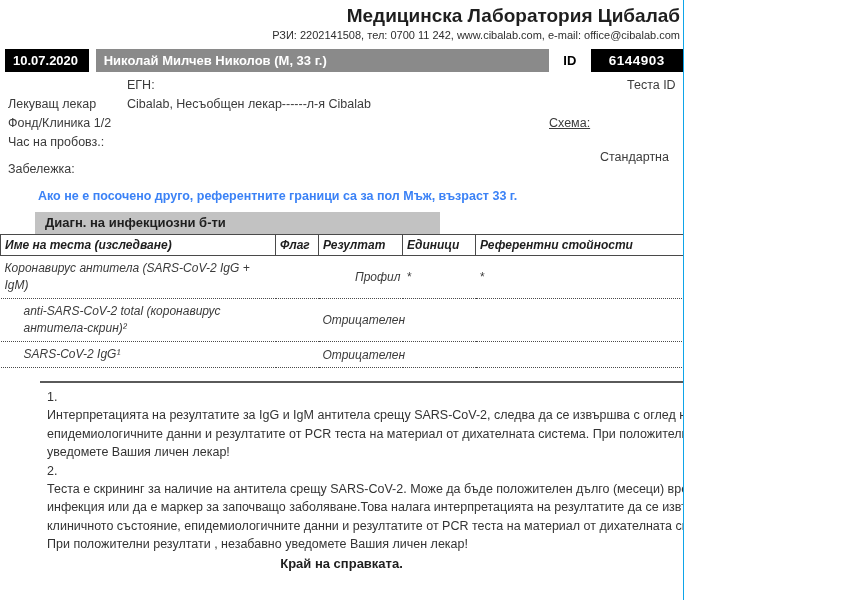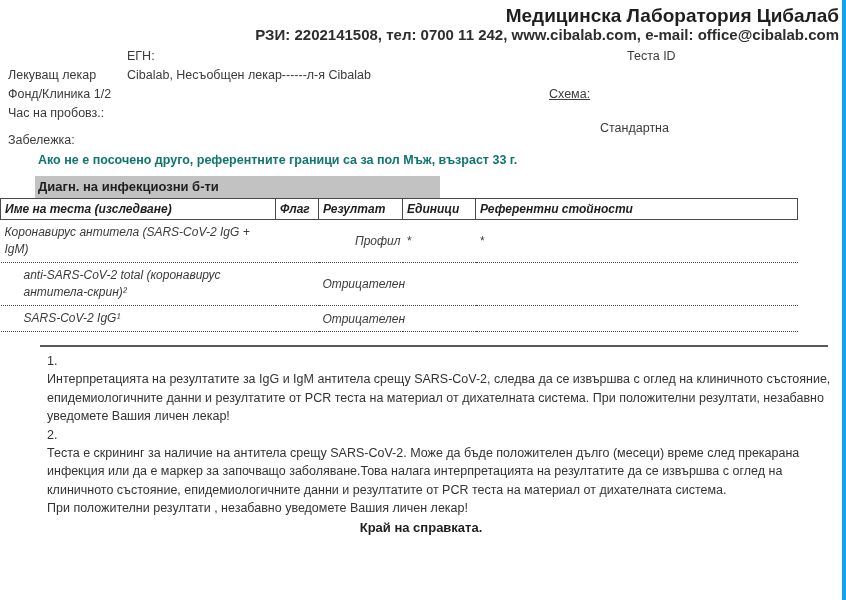--- a/index.html
+++ b/index.html
@@ -1,26 +1,26 @@
 <!DOCTYPE html>
 <html><head>
 <meta charset="utf-8">
 <style>
   * { margin:0; padding:0; box-sizing:border-box; }
   html,body { background:#fff; }
   body { font-family:"Liberation Sans","DejaVu Sans",sans-serif; color:#3b3b3b; }
   .page {
-    position:relative; width:846px; height:600px; background:#fff;
-    overflow:hidden; border-right:4px solid #0ea5e9;
+    position:relative; width:684px; height:600px; background:#fff;
+    overflow:hidden; border-right:1px solid #0ea5e9;
   }
 
   
   .lab-header { text-align:right; padding:5px 3px 0 0; }
   .lab-title { font-size:19px; font-weight:bold; color:#1e1e1e; line-height:22px; }
-  .lab-subtitle { font-size:15px; font-weight:bold; color:#2e2e2e; line-height:16px;margin-left:17px; }
+  .lab-subtitle { font-size:11px; font-weight:normal; color:#2e2e2e; line-height:16px;margin-left:17px; }
 
   
   .patient-bar { display:flex; height:23px; margin-top:6px; align-items:stretch; }
   .date-box {
     background:#000; color:#fff; font-weight:bold; font-size:13px;
     width:103px; margin-left:5px; display:flex; align-items:center; padding-left:8px;
   }
   .name-box {
     background:#8a8a8a; color:#fff; font-weight:bold; font-size:13px;
     width:567px; margin-left:7px; display:flex; align-items:center; padding-left:8px;
@@ -45,27 +45,27 @@
   .doctor-value { left:127px; }
   .fund-label { left:8px; }
   .scheme-label { left:549px;text-decoration:underline; }
   .scheme-value { left:600px;margin-top:34px; }
   .time-label { left:8px; }
   .remark-row { margin-top:8px; }
   .remark-label { left:8px; }
 
   
   .ref-note {
-    margin-top:3px; padding-left:38px; font-size:12.5px; font-weight:bold; color:#0f766e;
+    margin-top:10px; padding-left:38px; font-size:12.5px; font-weight:bold; color:#3b82f6;
   }
 
   
   .section-bar {
     margin:9px 0 0 35px; width:405px; height:22px; background:#c2c2c2;
-    font-size:13px; font-weight:bold; color:#1e1e1e; line-height:22px; padding-left:3px;
+    font-size:13px; font-weight:bold; color:#1e1e1e; line-height:22px; padding-left:10px;
   }
 
   
   table.results {
     width:797px; border-collapse:collapse;
     font-size:12px; color:#3b3b3b; table-layout:fixed;font-style:italic;
   }
   table.results th {
     border:1px solid #4a4a4a; font-weight:bold; color:#1e1e1e;
     padding:3px 4px; text-align:left; white-space:nowrap; overflow:hidden;
@@ -98,20 +98,26 @@
 </head>
 <body>
 
 <div class="page">
 
   <div class="lab-header">
     <div class="lab-title">Медицинска Лаборатория Цибалаб</div>
     <div class="lab-subtitle">РЗИ: 2202141508, тел: 0700 11 242, www.cibalab.com, e-mail: office@cibalab.com</div>
   </div>
 
+  <div class="patient-bar">
+    <div class="date-box">10.07.2020</div>
+    <div class="name-box">Николай Милчев Николов (М, 33 г.)</div>
+    <div class="id-label">ID</div>
+    <div class="id-box">6144903</div>
+  </div>
 
   <div class="info-area">
     <div class="info-row">
       <span class="pos egn-label">ЕГН:</span>
       <span class="pos extid-label">Теста ID</span>
     </div>
     <div class="info-row">
       <span class="pos doctor-label">Лекуващ лекар</span>
       <span class="pos doctor-value">Cibalab, Несъобщен лекар------л-я Cibalab</span>
     </div>

